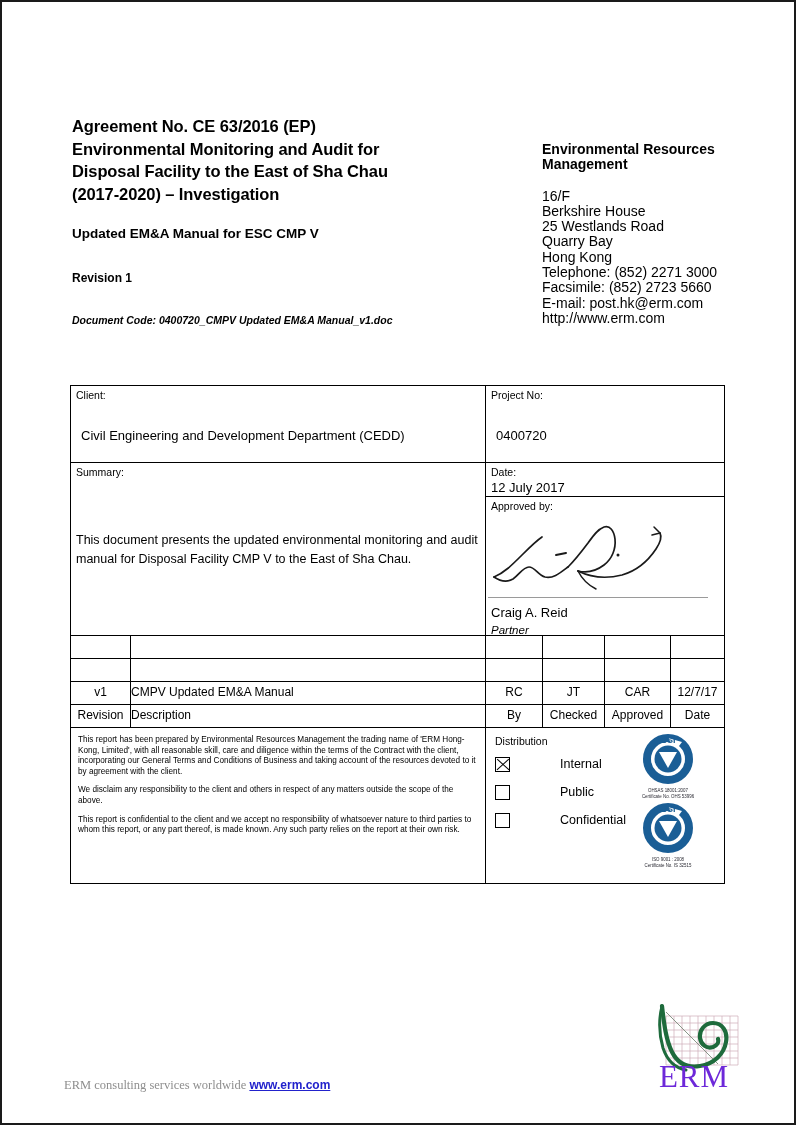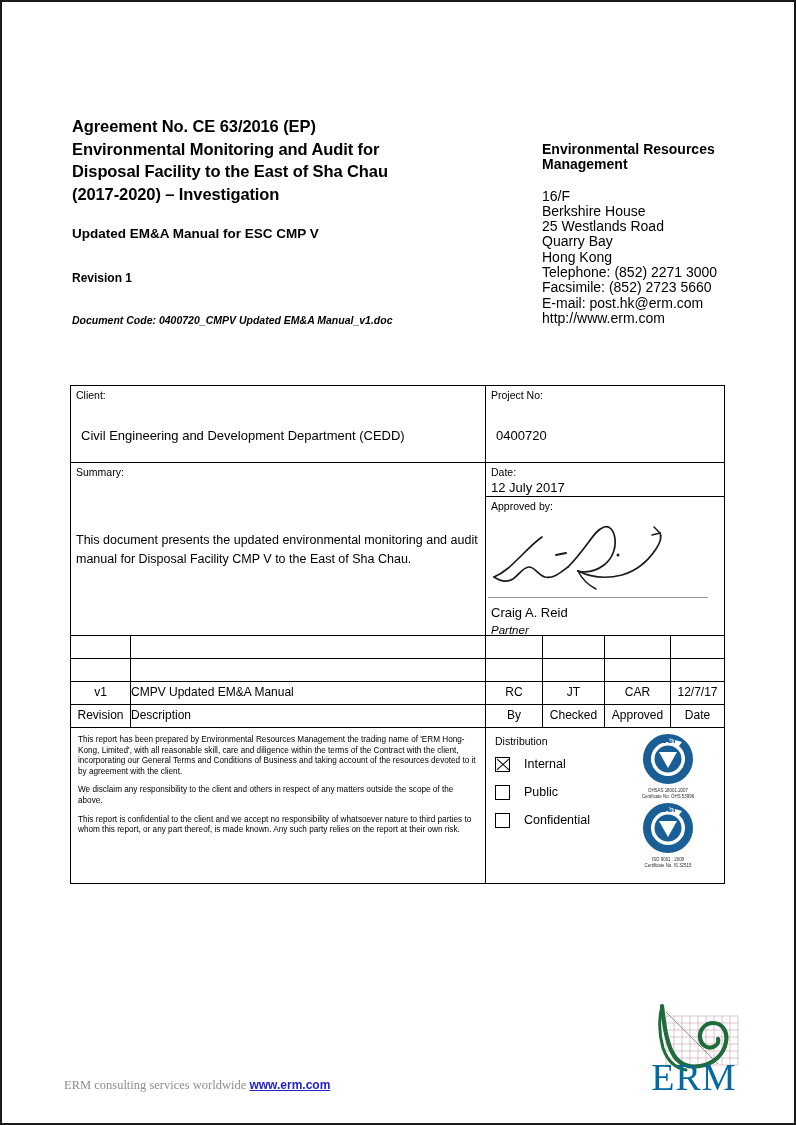--- a/index.html
+++ b/index.html
@@ -180,20 +180,21 @@
   }
   .dist-title {
     font-size: 10.5px;
     line-height: 13px;
     margin-bottom: 9px;
   }
   .dist-row {
     display: flex;
     align-items: center;
     margin-bottom: 13px;
+    gap: 36px;
   }
   .chk {
     width: 15px;
     height: 15px;
     border: 1.6px solid #000;
     box-sizing: border-box;
     position: relative;
     flex: 0 0 auto;
   }
   .chk.checked::before,
@@ -254,23 +255,23 @@
     width: 104px;
     height: 96px;
   }
   .erm-word {
     position: absolute;
     left: 640px;
     top: 1060px;
     width: 104px;
     text-align: center;
     font-family: "Liberation Serif", serif;
-    font-size: 38px;
+    font-size: 31px;
     letter-spacing: 1px;
-    color: #0369a1;
+    color: #6d28d9;
     line-height: 30px;
   }
 </style>
 </head>
 <body>
 
 <div id="page">
 
   <div class="hdr-left">
     <div class="title-line">Agreement No. CE 63/2016 (EP)</div>

